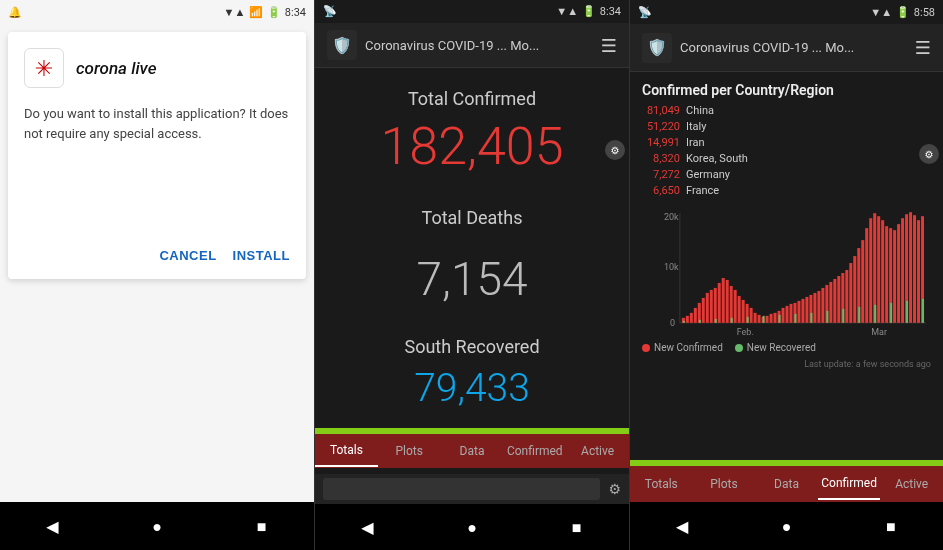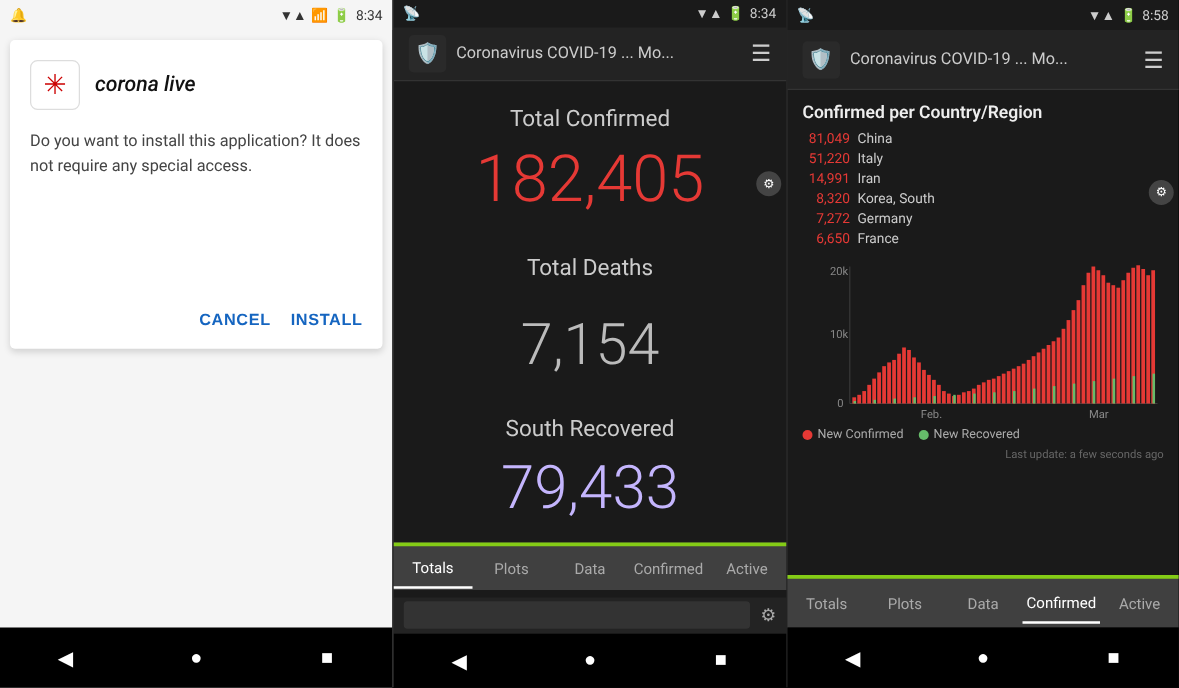--- a/index.html
+++ b/index.html
@@ -188,35 +188,35 @@
     }
     .stat-deaths {
       font-size: 46px;
       font-weight: 300;
       color: #bbb;
       text-align: center;
       line-height: 1;
       margin-top: 16px;
     }
     .stat-recovered {
-      font-size: 48px;
+      font-size: 39px;
       font-weight: 300;
-      color: #c4b5fd;
+      color: #0ea5e9;
       text-align: center;
       line-height: 1;
     }
     .divider-spacer {
       height: 10px;
     }
     .bottom-tabs {
       height: 42px;
-      background: #404040;
-      display: flex;
-      align-items: center;
-      border-top: 3px solid #84cc16;
+      background: #7f1d1d;
+      display: flex;
+      align-items: center;
+      border-top: 6px solid #84cc16;
       justify-content: space-between;
     }
     .tab-item {
       flex: 1;
       text-align: center;
       font-size: 12px;
       color: #aaa;
       padding: 8px 0;
       cursor: pointer;
     }

